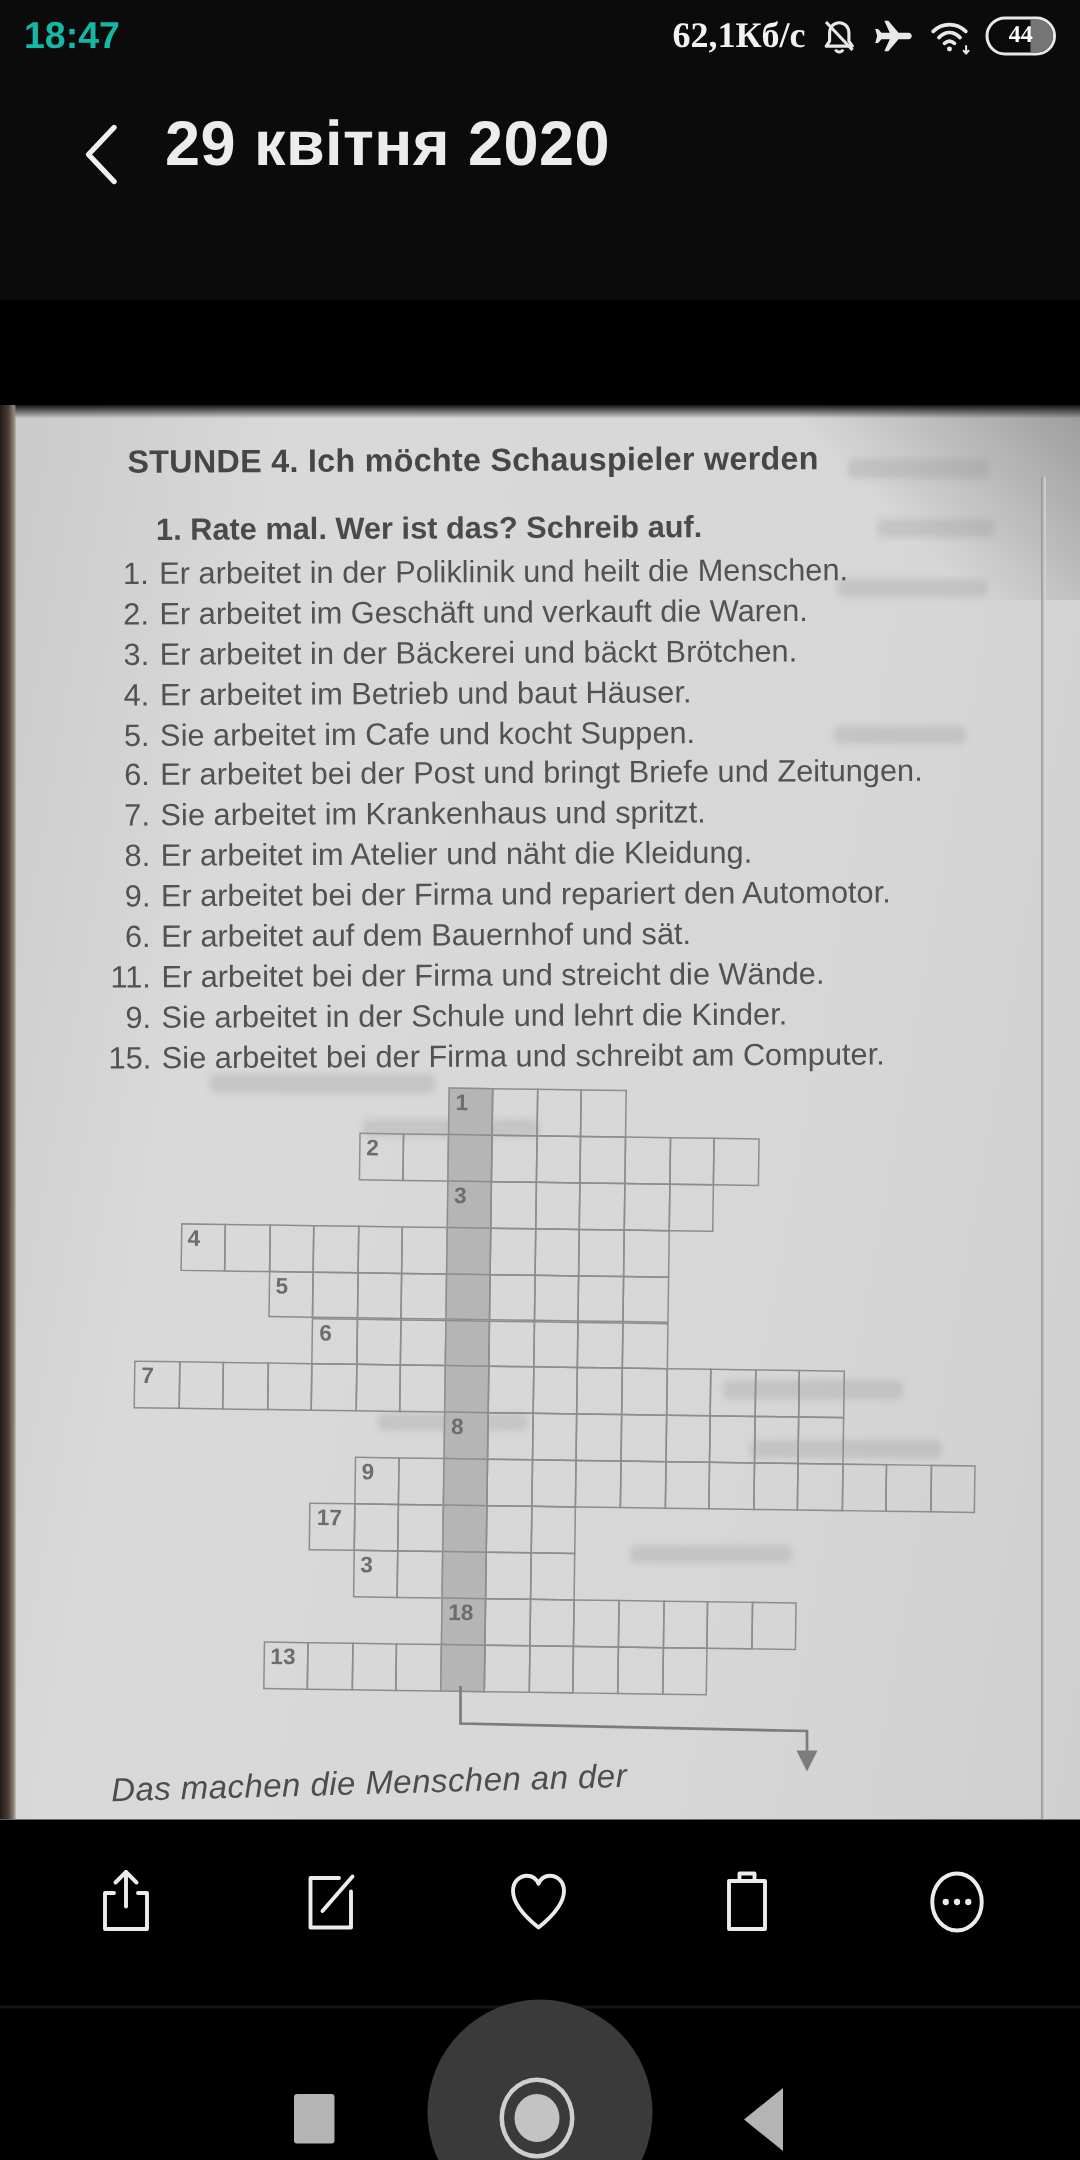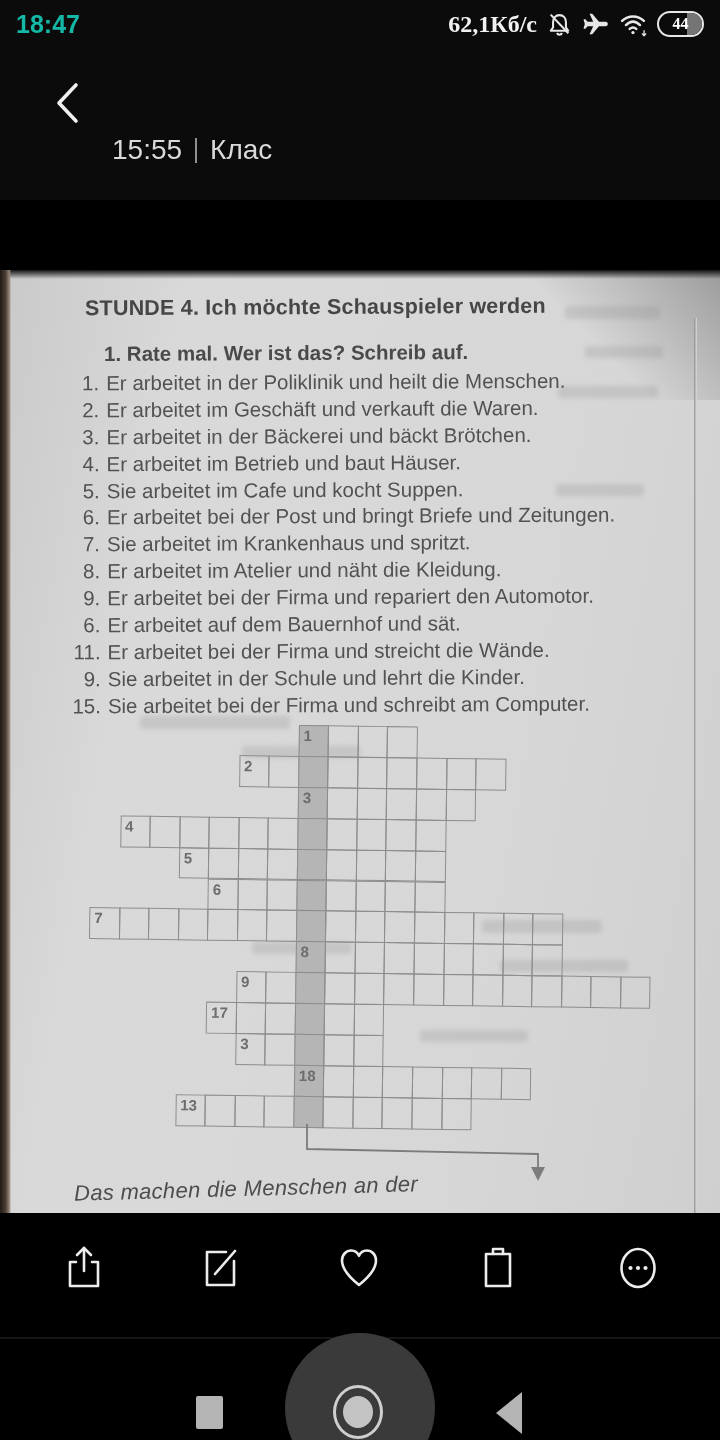--- a/index.html
+++ b/index.html
@@ -99,25 +99,21 @@
 </div>
 
 <div class="header">
   <div class="back-btn">
     <span>
       <svg width="26" height="42" viewBox="0 0 26 42" fill="none" stroke="#f0f0f0" stroke-width="3.6" stroke-linecap="round" stroke-linejoin="round">
         <polyline points="21,3 4,21 21,39"></polyline>
       </svg>
     </span>
   </div>
-  <div class="hdr-sub">
-    <span>15:55</span>
-    <span class="hdr-divider"></span>
-    <span>Клас</span>
-  </div>
+  <div class="hdr-title">29 квітня 2020</div>
 </div>
 
 <div class="photo">
   <div class="photo-corner"></div>
   <div class="page-crease"></div>
   <div class="photo-top-shadow"></div>
   <div class="photo-left-edge"></div>
 
   <div class="bleed" style="left:565px;top:36px;width:95px;height:13px;"></div>
   <div class="bleed" style="left:585px;top:76px;width:78px;height:12px;"></div>

